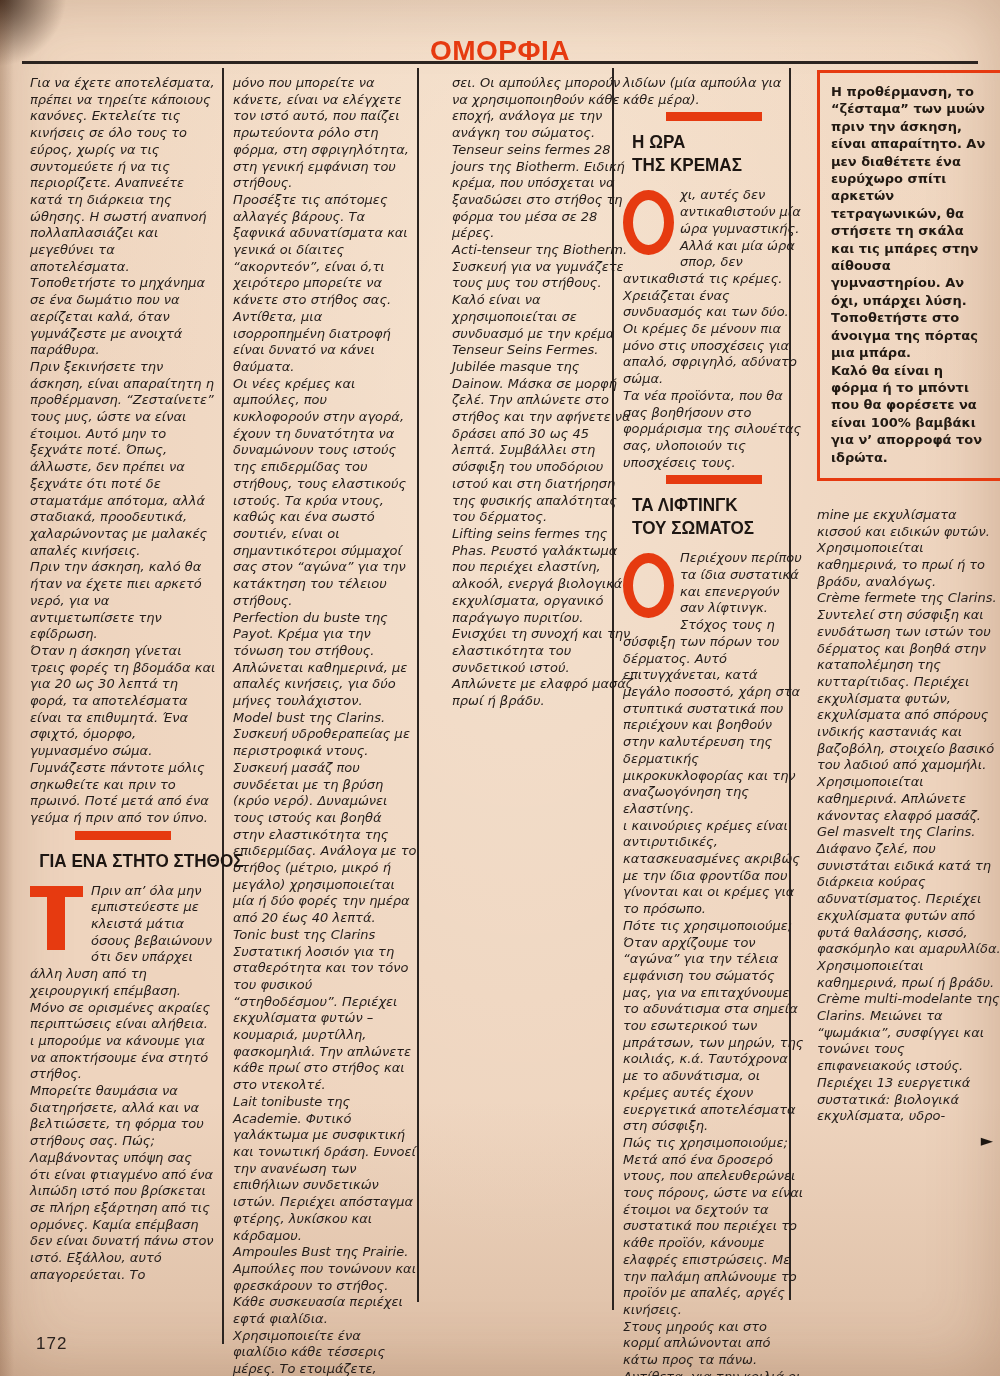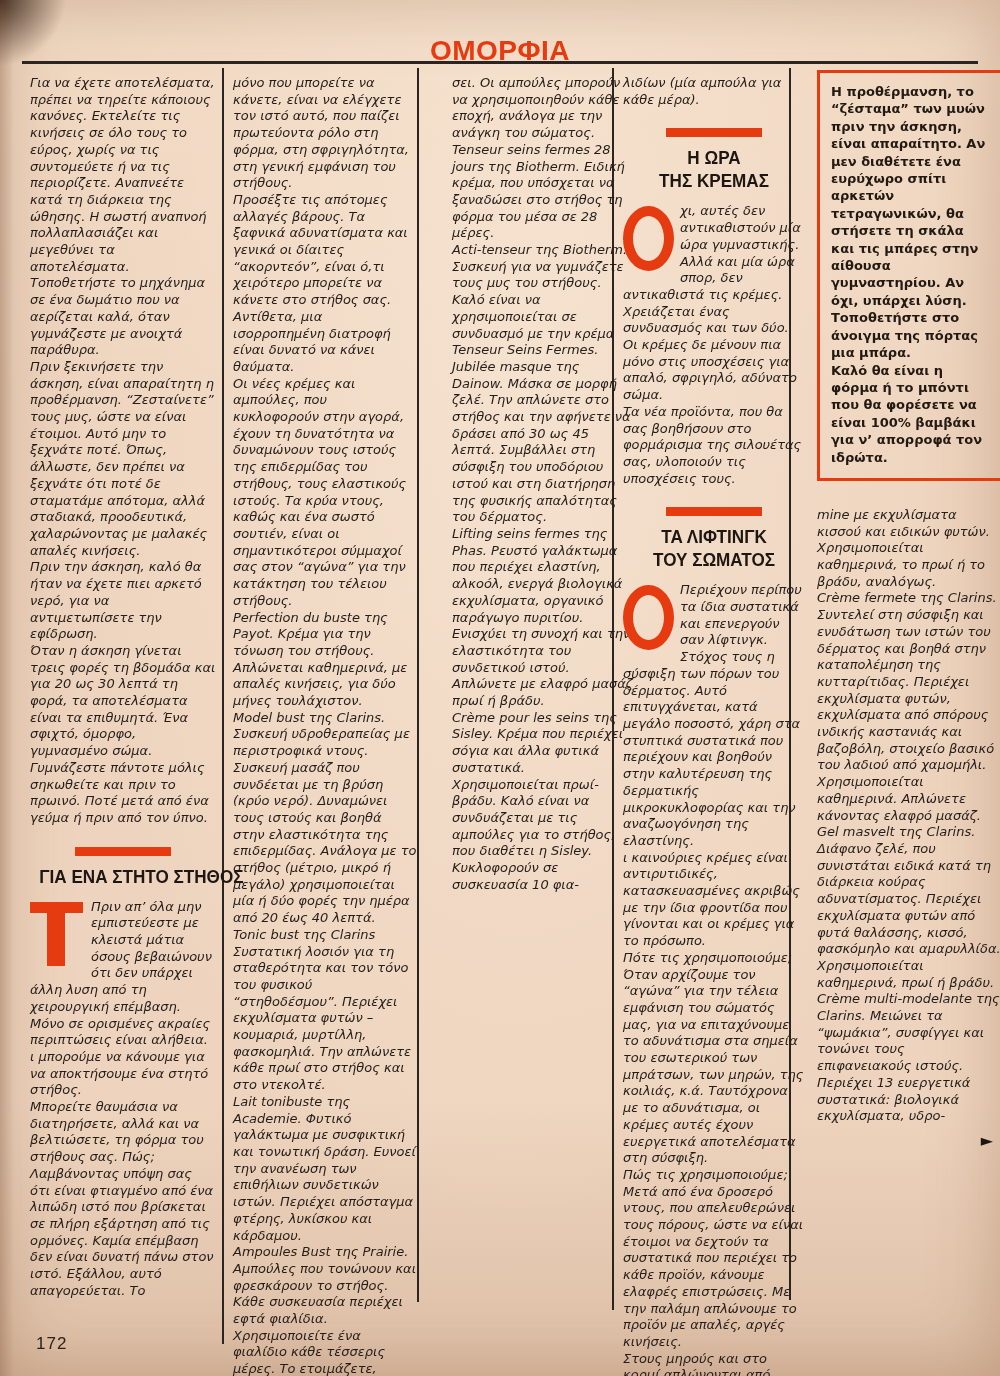--- a/index.html
+++ b/index.html
@@ -48,21 +48,21 @@
     text-align:left;
   }
   .col.c1 { left:30px;  width:186px; }
   .col.c2 { left:233px; width:184px; }
   .col.c3 { left:452px; width:182px; }
   .col.c4 { left:623px; width:182px; }
   .col.c5 { left:797px; width:186px;margin-left:20px; }
 
   .para { margin:0; }
 
-  .section { text-align:center; margin:20px 0 11px; }
+  .section { margin:4px 0 11px; }
   .section .bar {
     width:96px; height:9px; margin:0 auto 9px;
     background:var(--accent,#e63a10);
   }
   .heading-line {
     display:block; font-style:normal; font-weight:bold; font-size:19px; line-height:23px;
     font-family:"Liberation Sans", sans-serif; color:#1d1612;
     transform:scaleX(0.9); transform-origin:50% 50%;
     letter-spacing:0px; white-space:nowrap;
   }
@@ -143,21 +143,20 @@
         <div class="para">Tonic bust της Clarins Συστατική λοσιόν για τη σταθερότητα και τον τόνο του φυσικού “στηθοδέσμου”. Περιέχει εκχυλίσματα φυτών – κουμαριά, μυρτίλλη, φασκομηλιά. Την απλώνετε κάθε πρωί στο στήθος και στο ντεκολτέ.</div>
         <div class="para">Lait tonibuste της Academie. Φυτικό γαλάκτωμα με συσφικτική και τονωτική δράση. Ευνοεί την ανανέωση των επιθήλιων συνδετικών ιστών. Περιέχει απόσταγμα φτέρης, λυκίσκου και κάρδαμου.</div>
         <div class="para">Ampoules Bust της Prairie. Αμπούλες που τονώνουν και φρεσκάρουν το στήθος. Κάθε συσκευασία περιέχει εφτά φιαλίδια. Χρησιμοποιείτε ένα φιαλίδιο κάθε τέσσερις μέρες. Το ετοιμάζετε, αναμιγνύοντας το στερεό και υγρό υλικό που υπάρχει στη συσκευασία και το απλώνετε στο στήθος μετά το ντους. Το αφήνετε να στεγνώ-</div>
       </div>
       <div class="col c3">
         <div class="para">σει. Οι αμπούλες μπορούν να χρησιμοποιηθούν κάθε εποχή, ανάλογα με την ανάγκη του σώματος.</div>
         <div class="para">Tenseur seins fermes 28 jours της Biotherm. Ειδική κρέμα, που υπόσχεται να ξαναδώσει στο στήθος τη φόρμα του μέσα σε 28 μέρες.</div>
         <div class="para">Acti-tenseur της Biotherm. Συσκευή για να γυμνάζετε τους μυς του στήθους. Καλό είναι να χρησιμοποιείται σε συνδυασμό με την κρέμα Tenseur Seins Fermes.</div>
         <div class="para">Jubilée masque της Dainow. Μάσκα σε μορφή ζελέ. Την απλώνετε στο στήθος και την αφήνετε να δράσει από 30 ως 45 λεπτά. Συμβάλλει στη σύσφιξη του υποδόριου ιστού και στη διατήρηση της φυσικής απαλότητας του δέρματος.</div>
         <div class="para">Lifting seins fermes της Phas. Ρευστό γαλάκτωμα που περιέχει ελαστίνη, αλκοόλ, ενεργά βιολογικά εκχυλίσματα, οργανικό παράγωγο πυριτίου. Ενισχύει τη συνοχή και την ελαστικότητα του συνδετικού ιστού. Απλώνετε με ελαφρό μασάζ πρωί ή βράδυ.</div>
-        <div class="para">Crème pour les seins της Sisley. Κρέμα που περιέχει σόγια και άλλα φυτικά συστατικά. Χρησιμοποιείται πρωί-βράδυ. Καλό είναι να συνδυάζεται με τις αμπούλες για το στήθος, που διαθέτει η Sisley. Κυκλοφορούν σε συσκευασία 10 φια-</div>
       </div>
       <div class="col c4">
         <div class="para">λιδίων (μία αμπούλα για κάθε μέρα).</div>
         <div class="section">
           <div class="bar"></div>
           <div class="heading-line">Η ΩΡΑ</div>
           <div class="heading-line">ΤΗΣ ΚΡΕΜΑΣ</div>
         </div>
         <div class="dropcap-block">
           <div class="drop-o"></div>

